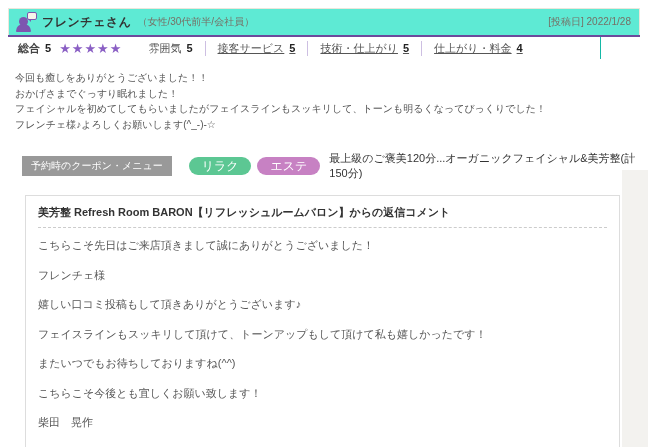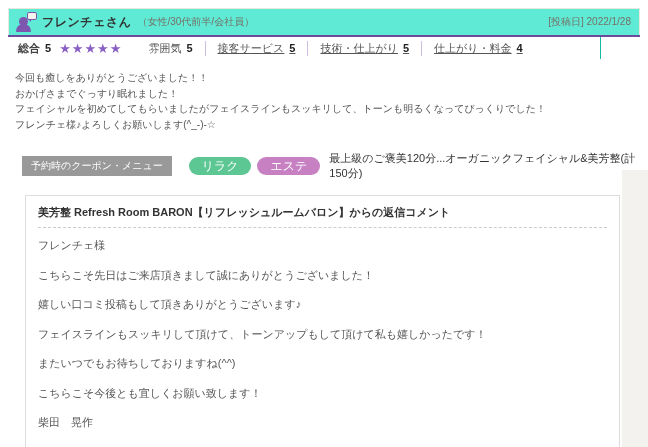--- a/index.html
+++ b/index.html
@@ -116,22 +116,22 @@
     <div class="coupon-row">
       <span class="coupon-label">予約時のクーポン・メニュー</span>
       <span class="tag-pill tag-relax">リラク</span>
       <span class="tag-pill tag-este">エステ</span>
       <span class="coupon-text">最上級のご褒美120分...オーガニックフェイシャル&amp;美芳整(計150分)</span>
     </div>
 
     <div class="reply-box">
       <p class="reply-title">美芳整 Refresh Room BARON【リフレッシュルームバロン】からの返信コメント</p>
       <hr class="reply-divider">
+      <p class="reply-line">こちらこそ先日はご来店頂きまして誠にありがとうございました！</p>
       <p class="reply-line">フレンチェ様</p>
-      <p class="reply-line">こちらこそ先日はご来店頂きまして誠にありがとうございました！</p>
       <p class="reply-line">嬉しい口コミ投稿もして頂きありがとうございます♪</p>
       <p class="reply-line">フェイスラインもスッキリして頂けて、トーンアップもして頂けて私も嬉しかったです！</p>
       <p class="reply-line">またいつでもお待ちしておりますね(^^)</p>
       <p class="reply-line">こちらこそ今後とも宜しくお願い致します！</p>
       <p class="reply-line">柴田　晃作</p>
     </div>
   </div>
 </div>
 
 <div class="right-gutter"></div>

